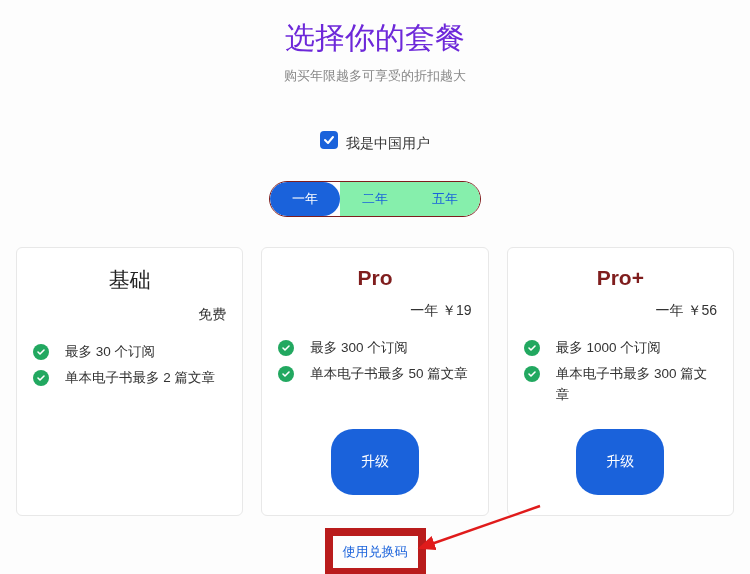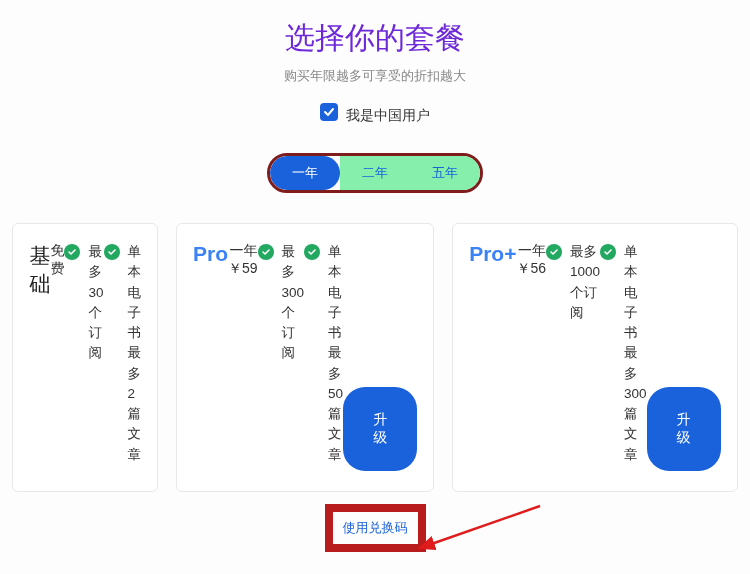--- a/index.html
+++ b/index.html
@@ -14,21 +14,21 @@
     .container { text-align: center; padding-top: 18px; }
     .title {
       font-size: 30px;
       font-weight: 500;
       color: #6d28d9;
       margin-bottom: 8px;
     }
     .subtitle {
       font-size: 13px;
       color: #888;
-      margin-bottom: 14px;
+      margin-bottom: 42px;
     }
     .checkbox-row {
       display: flex;
       align-items: center;
       justify-content: center;
       gap: 8px;
       margin-bottom: 28px;
     }
     .checkbox {
       width: 18px;
@@ -37,21 +37,21 @@
       border-radius: 4px;
       display: flex;
       align-items: center;
       justify-content: center;
       cursor: pointer;
     }
     .checkbox svg { width: 12px; height: 12px; }
     .checkbox-label { font-size: 14px; color: #333; margin-top: 8px; }
     .tabs {
       display: inline-flex;
-      border: 3px solid #7f1d1d;
+      border: 1px solid #7f1d1d;
       border-radius: 22px;
       overflow: hidden;
       margin-bottom: 30px;
     }
     .tab {
       padding: 8px 22px;
       font-size: 13px;
       color: #1a62db;
       cursor: pointer;
       background: #86efac;
@@ -69,40 +69,40 @@
     }
     .plan {
       flex: 1;
       border: 1px solid #e8e8e8;
       border-radius: 6px;
       background: #fff;
       text-align: left;
       padding: 18px 16px 20px;
       min-height: 230px;
       display: flex;
-      flex-direction: row;
+      flex-direction: column;
     }
     .plan-name {
       text-align: center;
       font-size: 21px;
       font-weight: 500;
       margin-bottom: 12px;
     }
     .plan-name.free { color: #222; }
-    .plan-name.pro { color: #3b82f6; font-weight:600; }
+    .plan-name.pro { color: #7f1d1d; font-weight:600; }
     .plan-price {
       text-align: right;
       font-size: 14px;
       color: #333;
       margin-bottom: 18px;
     }
     .feature {
       display: flex;
       align-items: flex-start;
-      gap: 8px;
+      gap: 16px;
       font-size: 13.5px;
       color: #333;
       margin-bottom: 6px;
       line-height: 1.5;
     }
     .check-icon {
       width: 16px;
       height: 16px;
       background: #22a860;
       border-radius: 50%;
@@ -194,21 +194,21 @@
             <svg viewBox="0 0 10 10">
               <path d="M2 5 L4 7 L8 3" stroke="#fff" stroke-width="1.6" fill="none" stroke-linecap="round" stroke-linejoin="round"></path>
             </svg>
           </span>
         <span>单本电子书最多 2 篇文章</span>
       </div>
     </div>
 
     <div class="plan">
       <div class="plan-name pro">Pro</div>
-      <div class="plan-price">一年 ￥59</div>
+      <div class="plan-price">一年 ￥19</div>
       <div class="feature">
         <span class="check-icon">
             <svg viewBox="0 0 10 10">
               <path d="M2 5 L4 7 L8 3" stroke="#fff" stroke-width="1.6" fill="none" stroke-linecap="round" stroke-linejoin="round"></path>
             </svg>
           </span>
         <span>最多 300 个订阅</span>
       </div>
       <div class="feature">
         <span class="check-icon">

